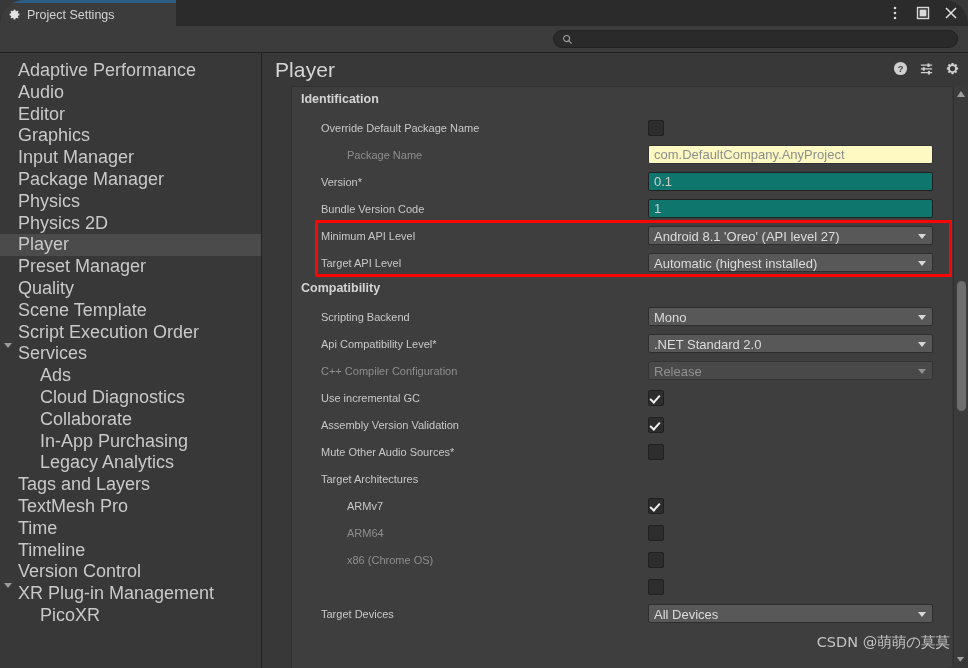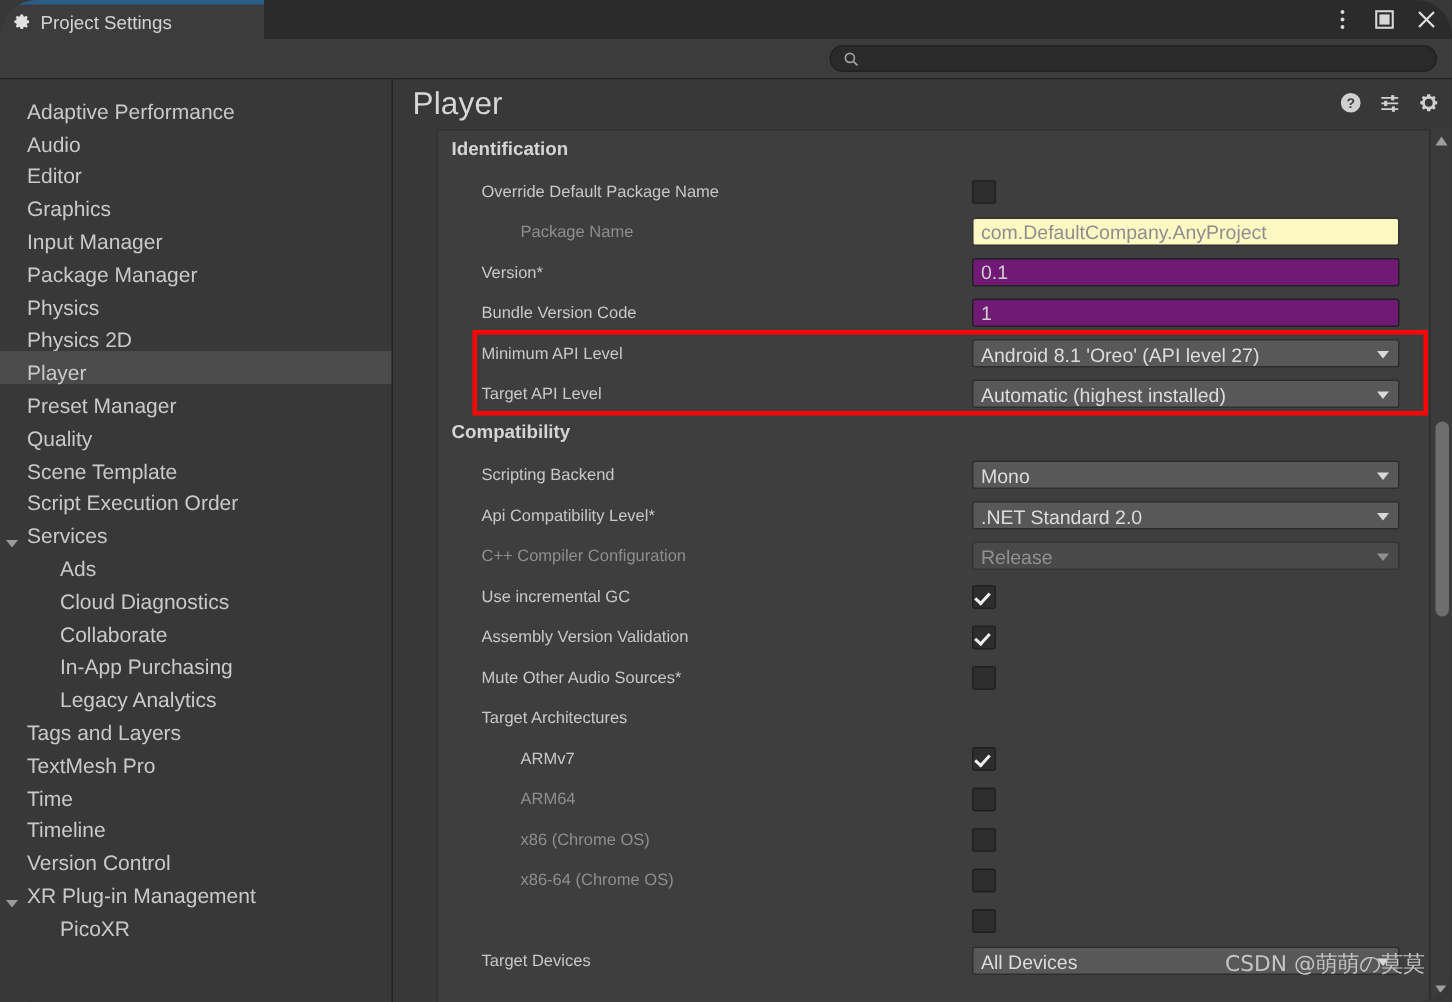--- a/index.html
+++ b/index.html
@@ -120,24 +120,24 @@
     background: #383838;
     border-right: 1px solid #232323;
     box-sizing: border-box;
     overflow: hidden;
     padding-top: 7px;
   }
   .side-item {
     position: relative;
     height: 21.8px;
     display: flex;
-    align-items: flex-end;
+    align-items: flex-start;
     padding-left: 18px;
     color: #c9c9c9;
-    font-size: 14px;
+    font-size: 18px;
     white-space: nowrap;
     cursor: pointer;
   }
   .side-item.child { padding-left: 40px; }
   .side-item.selected { background: #4b4b4b; }
   .side-item .caret {
     position: absolute;
     left: 5px;
     width: 0; height: 0;
     border-left: 5px solid #9a9a9a;
@@ -224,21 +224,21 @@
     position: absolute;
     left: 356px;
     width: 285px;
     height: 19px;
     box-sizing: border-box;
     display: flex;
     align-items: center;
     font-size: 13px;
   }
   .field.textfield {
-    background: #701a75;
+    background: #0f766e;
     border: 1px solid #212121;
     border-radius: 2px;
     color: #cfcfcf;
     padding-left: 5px;
     cursor: text;
   }
   .field.textfield.disabled {
     background: #fef9c3;
     border-color: #323232;
     color: #8e8e8e;
@@ -572,24 +572,20 @@
         </div>
         <div class="row">
           <div class="label indent dim">ARM64</div>
           <div class="checkbox"></div>
         </div>
         <div class="row">
           <div class="label indent dim">x86 (Chrome OS)</div>
           <div class="checkbox"></div>
         </div>
         <div class="row">
-          <div class="label indent dim">x86-64 (Chrome OS)</div>
-          <div class="checkbox"></div>
-        </div>
-        <div class="row">
           <div class="checkbox"></div>
         </div>
         <div class="row">
           <div class="label">Target Devices</div>
           <div class="field dropdown">
             <span>All Devices</span>
             <span class="arrow"></span>
           </div>
         </div>
       </div>

